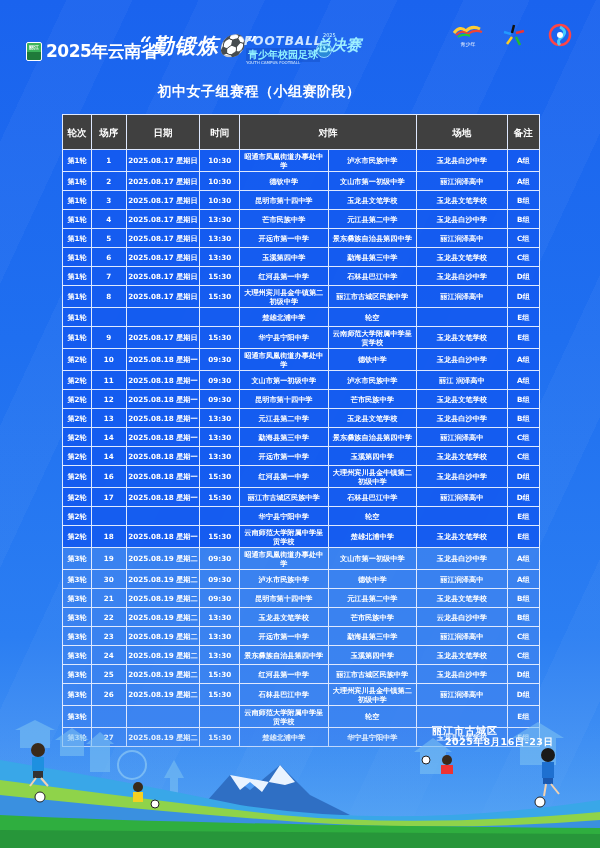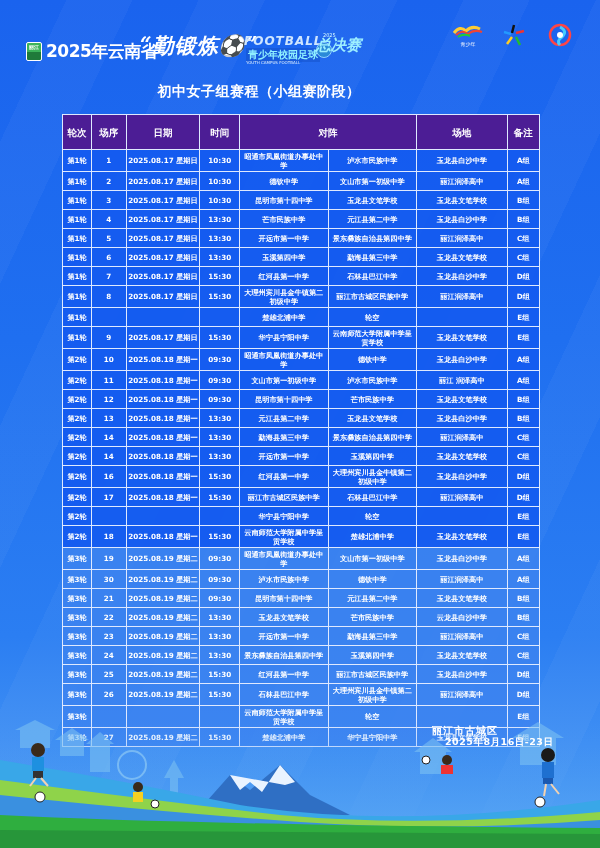--- a/index.html
+++ b/index.html
@@ -21,21 +21,21 @@
   .football-tiny{position:absolute;left:2px;top:26px;font-size:4px;color:#dfefff;}
   .ball-badge{position:absolute;left:72px;top:8px;width:14px;height:14px;border-radius:50%;background:#2a8ad8;border:1px solid #8fd0ff;}
   .final-logo{position:absolute;left:316px;top:36px;font-size:15px;font-weight:bold;font-style:italic;color:#9ef0ff;}
   .final-year{position:absolute;left:323px;top:32px;font-size:5px;color:#dff;}
   .sponsors{position:absolute;right:22px;top:20px;display:flex;gap:10px;align-items:center;}
   .sponsor{width:36px;height:30px;display:flex;flex-direction:column;align-items:center;justify-content:center;font-size:5px;color:#fff;}
   .sponsor svg{display:block;}
   .title{position:absolute;left:0;top:83px;width:518px;text-align:center;font-size:14px;font-weight:bold;letter-spacing:0.5px;}
   table.schedule{position:absolute;left:62px;top:114px;width:478px;border-collapse:collapse;table-layout:fixed;}
   table.schedule td, table.schedule th{border:1px solid #dfe9ff;text-align:center;vertical-align:middle;padding:0 1px;font-size:7.2px;font-weight:bold;line-height:9px;}
-  table.schedule th{font-size:9.5px;height:34px;background:#4c1d95;}
+  table.schedule th{font-size:9.5px;height:34px;background:#404040;}
   table.schedule tr.r1 td{height:18px;}
   table.schedule tr.r2 td{height:21px;}
   table.schedule td{background:rgba(20,90,240,0.92);}
   table.schedule tr.faded td{background:rgba(60,130,240,0.85);}
   .footer-place{position:absolute;left:432px;top:724px;font-size:10px;font-weight:bold;letter-spacing:1px;}
   .footer-date{position:absolute;left:437px;top:736px;font-size:9.5px;font-weight:bold;letter-spacing:0.5px;margin-left:8px;}
   .scene{position:absolute;left:0;top:720px;width:600px;height:128px;overflow:hidden;}
 </style>
 </head>
 <body>

